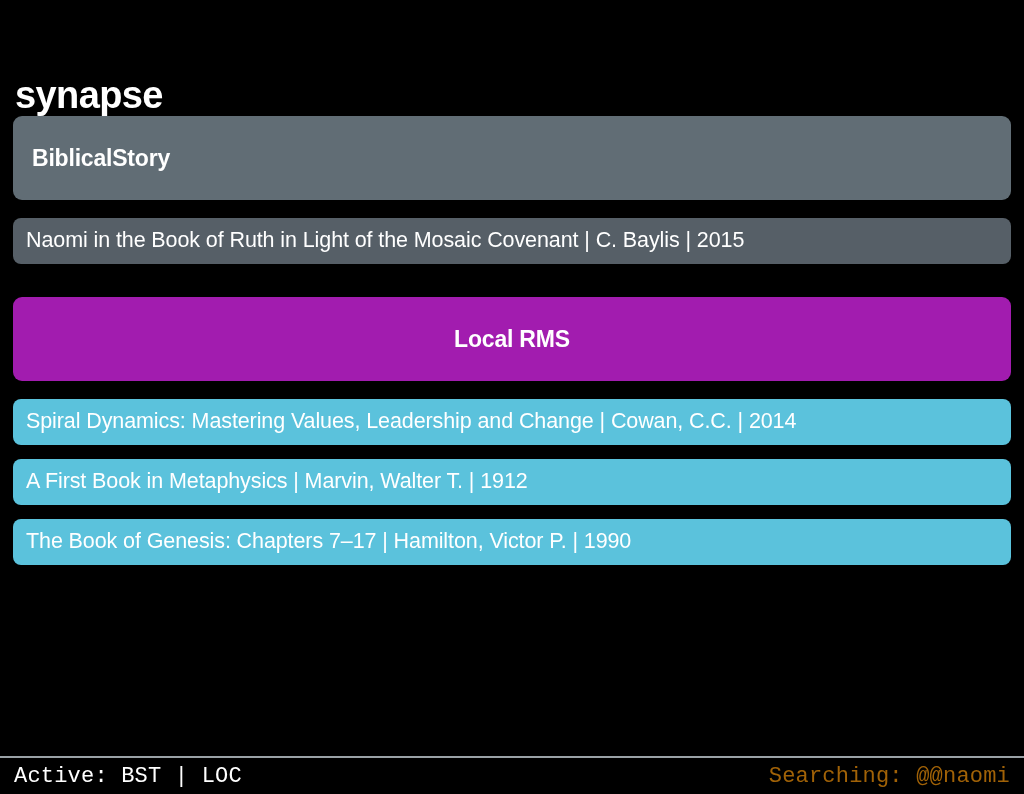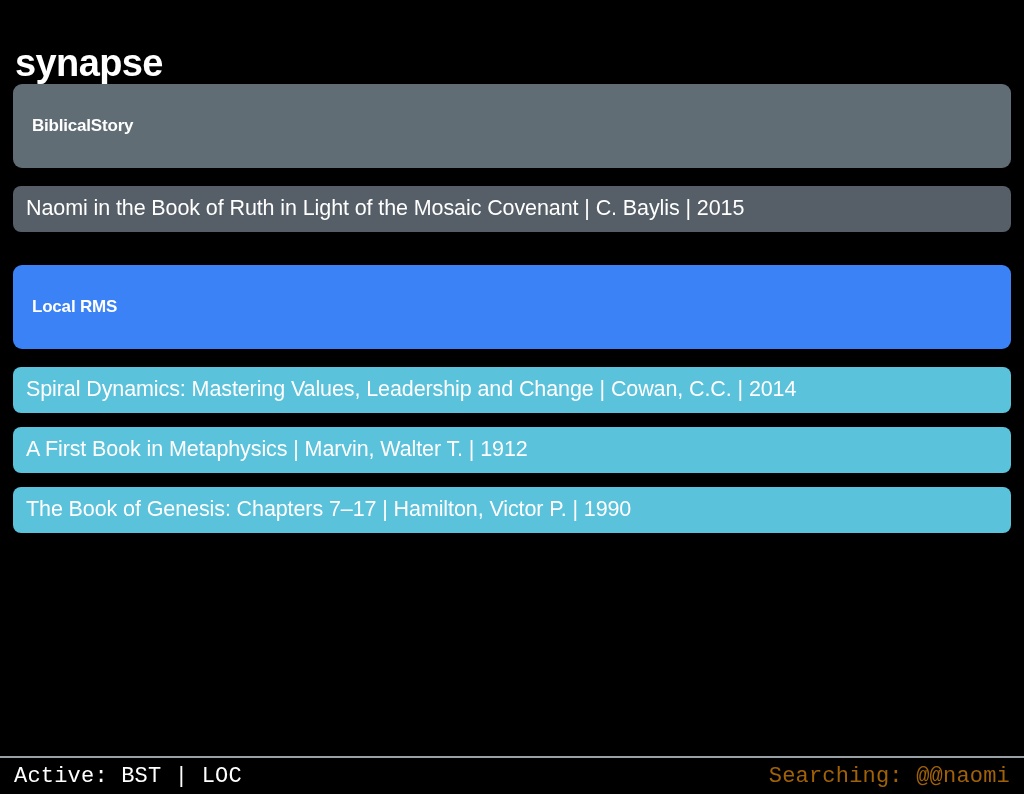--- a/index.html
+++ b/index.html
@@ -15,20 +15,21 @@
   body {
     font-family: "Liberation Sans", sans-serif;
     color: #ffffff;
     position: relative;
   }
 
   
   .brand-bar {
     padding: 44px 0 0 15px;
     height: 84px;
+    margin-top: 32px;
   }
   .brand {
     font-family: "Liberation Sans", sans-serif;
     font-size: 38px;
     font-weight: bold;
     letter-spacing: -0.6px;
     color: #ffffff;
     line-height: 1;
   }
 
@@ -42,28 +43,28 @@
 
   .section-header {
     border-radius: 9px;
     height: 84px;
     display: flex;
     align-items: center;
     padding: 0 19px;
     margin-bottom: 18px;
   }
   .section-header .section-title {
-    font-size: 17px;
+    font-size: 23px;
     font-weight: bold;
     color: #ffffff;
     letter-spacing: -0.2px;
   }
 
   .section-header.gray  { background: #616d75; }
-  .section-header.cyan  { background: #3b82f6; }
+  .section-header.cyan  { background: #a21caf; justify-content: center; }
 
   .row {
     border-radius: 8px;
     min-height: 46px;
     display: flex;
     align-items: center;
     padding: 7px 13px;
     margin-bottom: 14px;
     font-size: 21.5px;
     line-height: 1.30;

